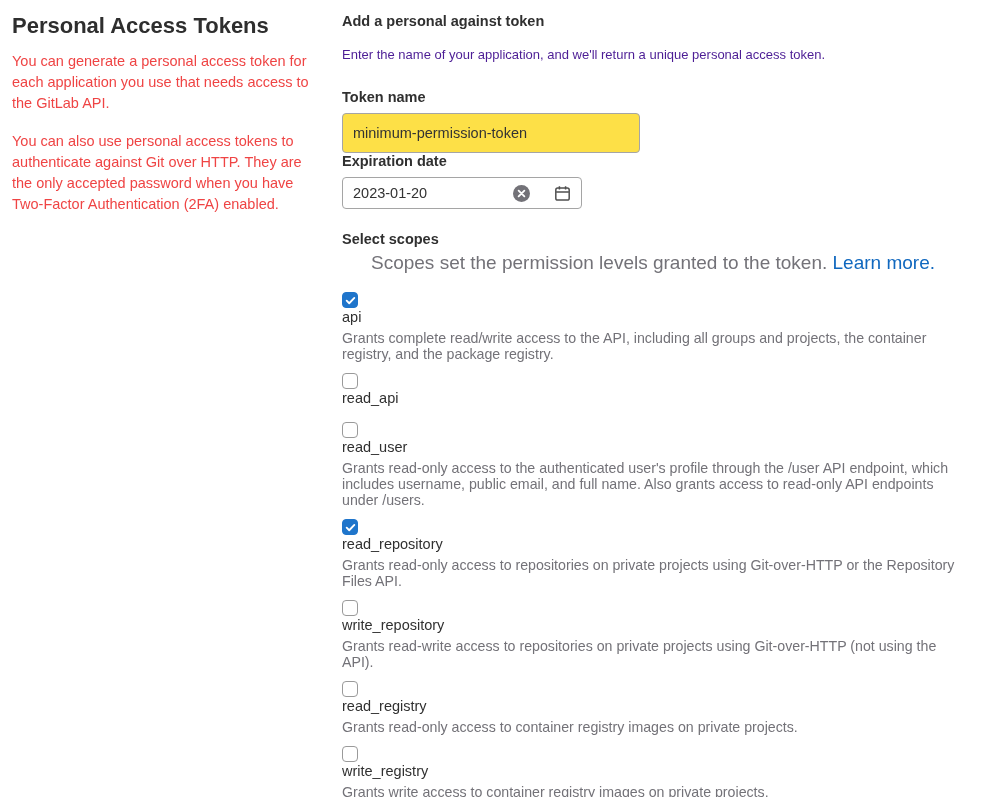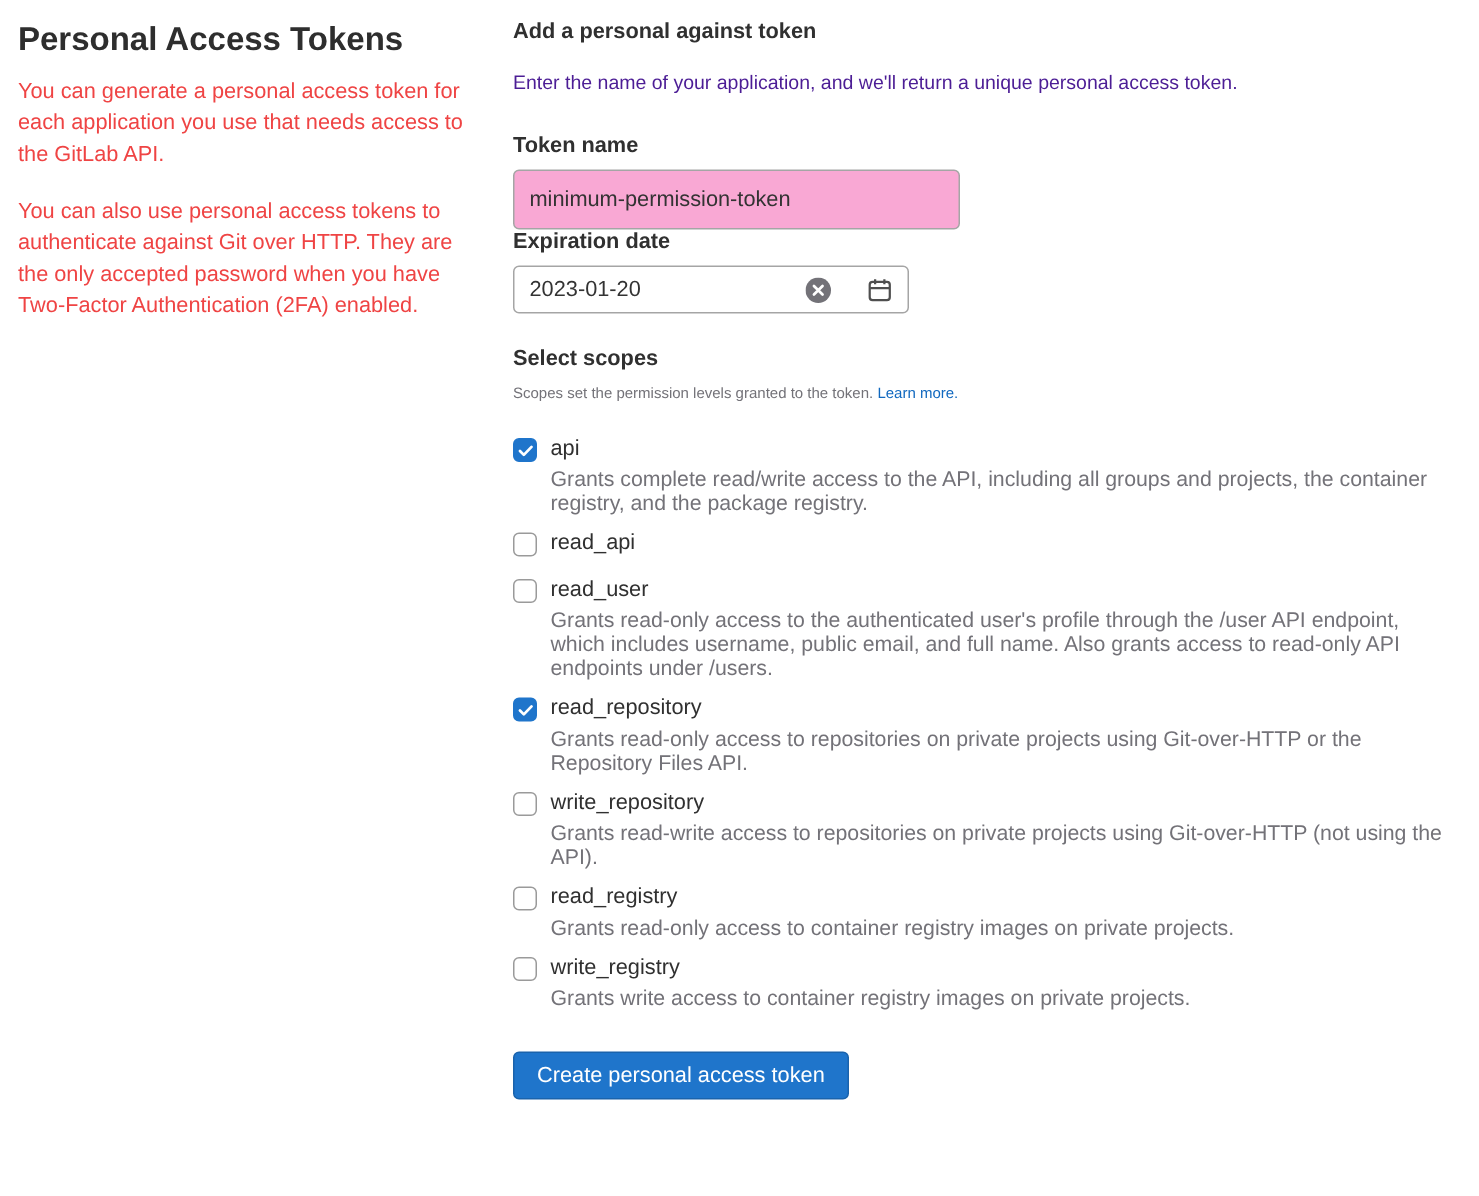--- a/index.html
+++ b/index.html
@@ -62,30 +62,30 @@
   .text-input {
     width: 298px;
     height: 31px;
     border: 1px solid #a5a5a5;
     border-radius: 4px;
     padding: 19px 10px;
     font-family: "Liberation Sans", sans-serif;
     font-size: 14.5px;
     color: #333333;
     outline: none;
-    background: #f9a8d4;
+    background: #fde047;
   }
   .hint-text {
     font-size: 14.5px;
     line-height: 21px;
     color: #737278;
     margin: 7px 0 20px 0;
   }
   .date-field {
-    width: 264px;
+    width: 240px;
     height: 31px;
     border: 1px solid #a5a5a5;
     border-radius: 4px;
     padding: 15px 10px;
     display: flex;
     align-items: center;
     gap: 24px;
     margin-bottom: 22px;
     background: #ffffff;
     cursor: text;
@@ -101,34 +101,36 @@
     display: inline-flex;
     align-items: center;
     justify-content: center;
     cursor: pointer;
     flex-shrink: 0;
   }
   .icon-btn svg { width: 17px; height: 17px; display: block; }
   
   .scopes-label { margin-bottom: 6px; }
   .scopes-hint {
-    font-size: 10px;
+    font-size: 19px;
     line-height: 20px;
     color: #737278;
     margin: 0 0 17px 0;
+    text-align: center;
   }
   .scopes-hint a {
     color: #1068bf;
     text-decoration: none;
     cursor: pointer;
   }
   .scope-item {
     display: flex;
     align-items: flex-start;
     margin-bottom: 9px;
+    flex-direction: column;
   }
   .checkbox {
     width: 16px;
     height: 16px;
     border: 1px solid #9a9a9a;
     border-radius: 4px;
     background: #ffffff;
     margin: 2px 9px 0 0;
     flex-shrink: 0;
     display: inline-flex;

